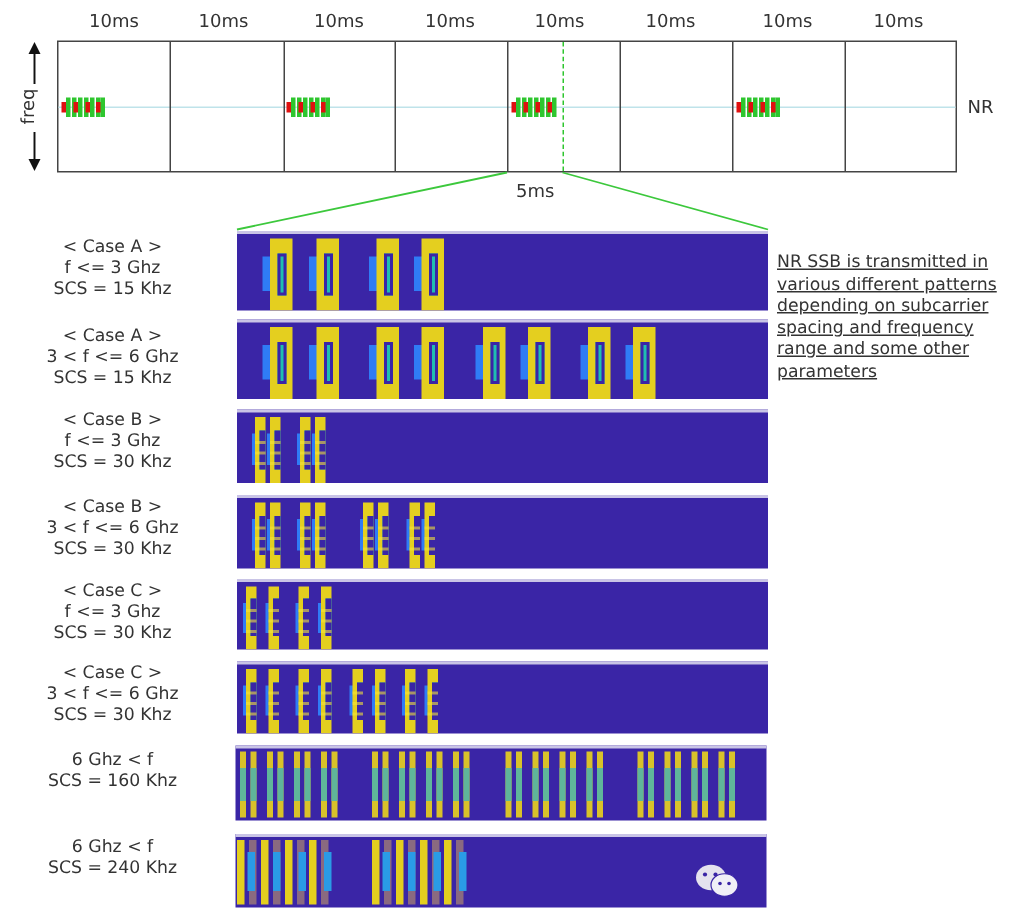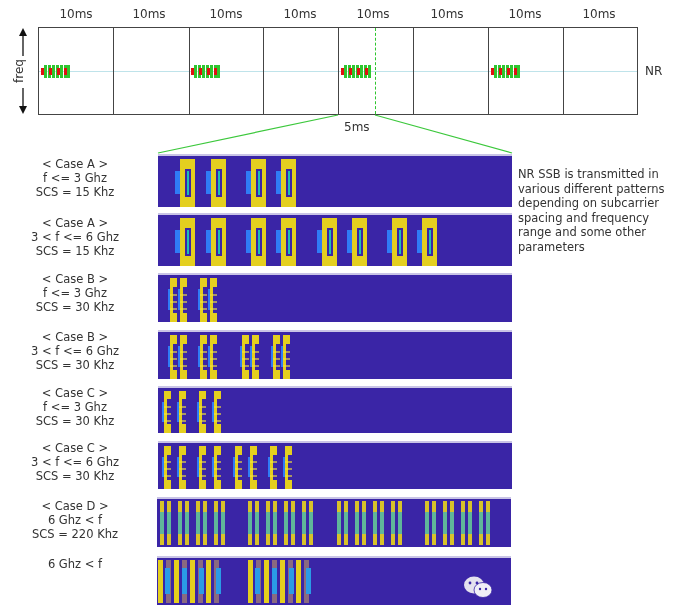--- a/index.html
+++ b/index.html
@@ -15,21 +15,21 @@
   .nr-label{position:absolute;left:645px;top:64px;font-size:12px;color:#333;}
   .freq-axis{position:absolute;left:15px;top:26px;width:16px;height:90px;}
   .freq-text{position:absolute;left:-8px;top:38px;transform:rotate(-90deg);font-size:12px;color:#333;}
   .five-ms{position:absolute;left:344px;top:120px;font-size:12px;color:#333;}
   .case-label{position:absolute;left:0;width:150px;text-align:center;font-size:11.5px;line-height:14px;color:#333;}
   .panel{position:absolute;left:158px;width:354px;background:#3a25a6;border-top:2px solid #c9c4e6;box-sizing:border-box;overflow:hidden;}
   .ssb{position:absolute;}
   .ssb .y{position:absolute;background:#e4cf1f;}
   .ssb .bl{position:absolute;background:#2f7cf6;}
   .ssb .cy{position:absolute;background:#1fbfb0;border:2px solid #3a25a6;border-left-width:2px;border-right-width:2px;box-sizing:border-box;}
-  .note{position:absolute;left:518px;top:167px;font-size:11.5px;line-height:14.5px;color:#333;width:150px;}
+  .note{position:absolute;left:518px;top:167px;font-size:11.5px;line-height:14.5px;color:#333;width:150px;text-decoration:underline;}
   .wm{position:absolute;left:462px;top:574px;font-size:14px;color:#555;display:flex;align-items:center;gap:4px;}
 </style>
 </head>
 <body>
 
 <div>
   <span class="ms-label" style="left:46px">10ms</span>
   <span class="ms-label" style="left:119px">10ms</span>
   <span class="ms-label" style="left:196px">10ms</span>
   <span class="ms-label" style="left:270px">10ms</span>
@@ -145,26 +145,26 @@
   <div>&lt; Case C &gt;</div>
     <div>f &lt;= 3 Ghz</div>
     <div>SCS = 30 Khz</div>
 </div>
 <div class="case-label" style="top:441px">
   <div>&lt; Case C &gt;</div>
     <div>3 &lt; f &lt;= 6 Ghz</div>
     <div>SCS = 30 Khz</div>
 </div>
 <div class="case-label" style="top:499px">
-  <div>&lt; Case D &gt;</div>
     <div>6 Ghz &lt; f</div>
-    <div>SCS = 220 Khz</div>
+    <div>SCS = 160 Khz</div>
 </div>
 <div class="case-label" style="top:557px">
     <div>6 Ghz &lt; f</div>
+    <div>SCS = 240 Khz</div>
 </div>
 
 <div class="panel" style="top:154px;height:53px" id="p0">
     <div class="ssb" style="left: 17px; top: 0px; width: 27px; height: 51px;">
       <div class="bl" style="left: 0px; top: 15.3px; width: 9px; height: 22.95px;"></div>
       <div class="y" style="left: 5.25px; top: 3.06px; width: 15px; height: 47.94px;"></div>
       <div class="cy" style="left: 9.75px; top: 12.75px; width: 6.3px; height: 28.05px;"></div>
     </div>
     <div class="ssb" style="left: 48px; top: 0px; width: 27px; height: 51px;">
       <div class="bl" style="left: 0px; top: 15.3px; width: 9px; height: 22.95px;"></div>

